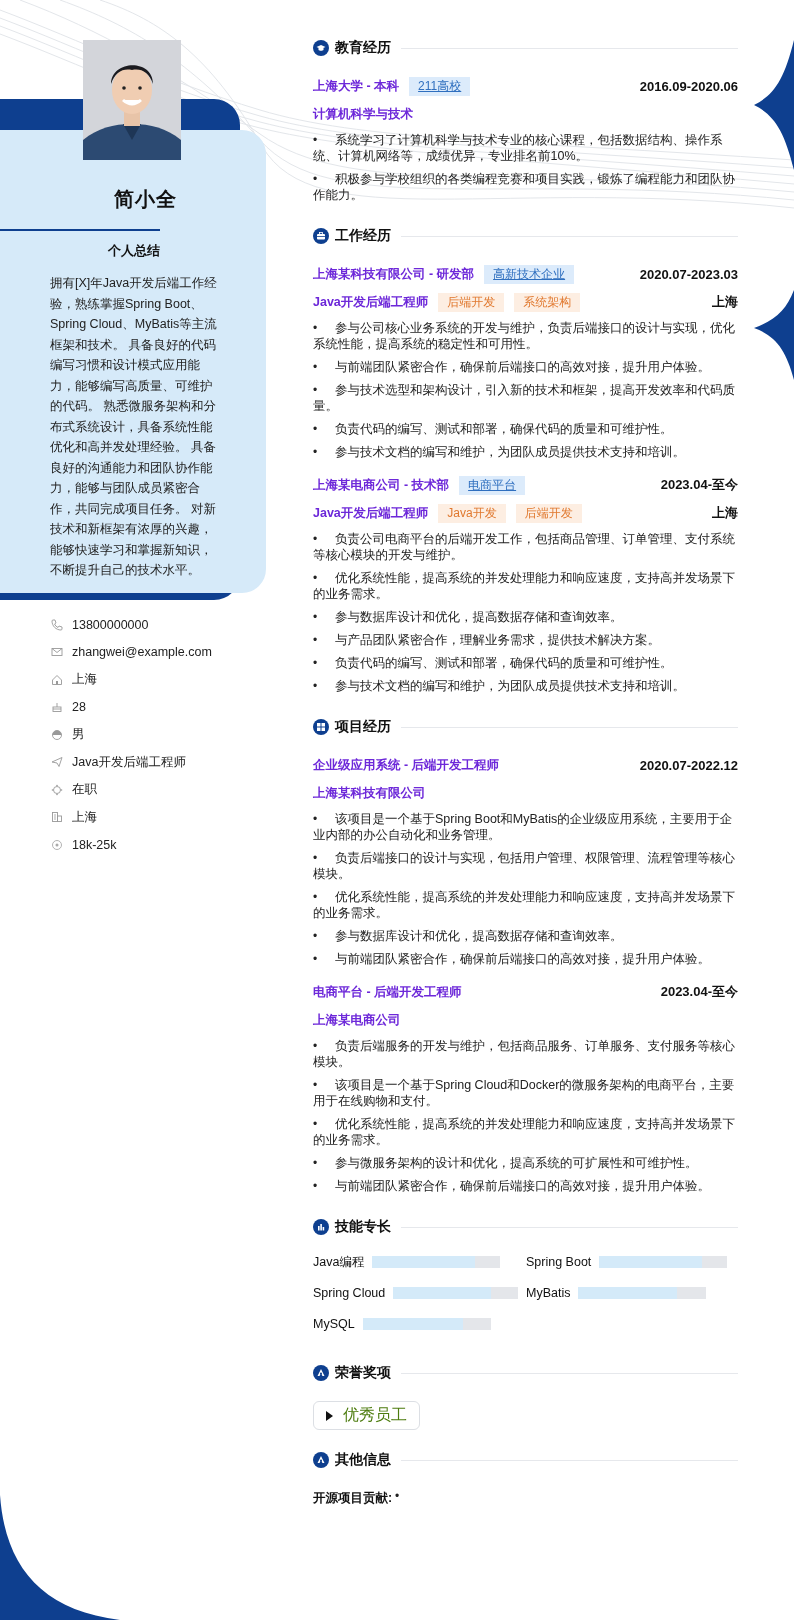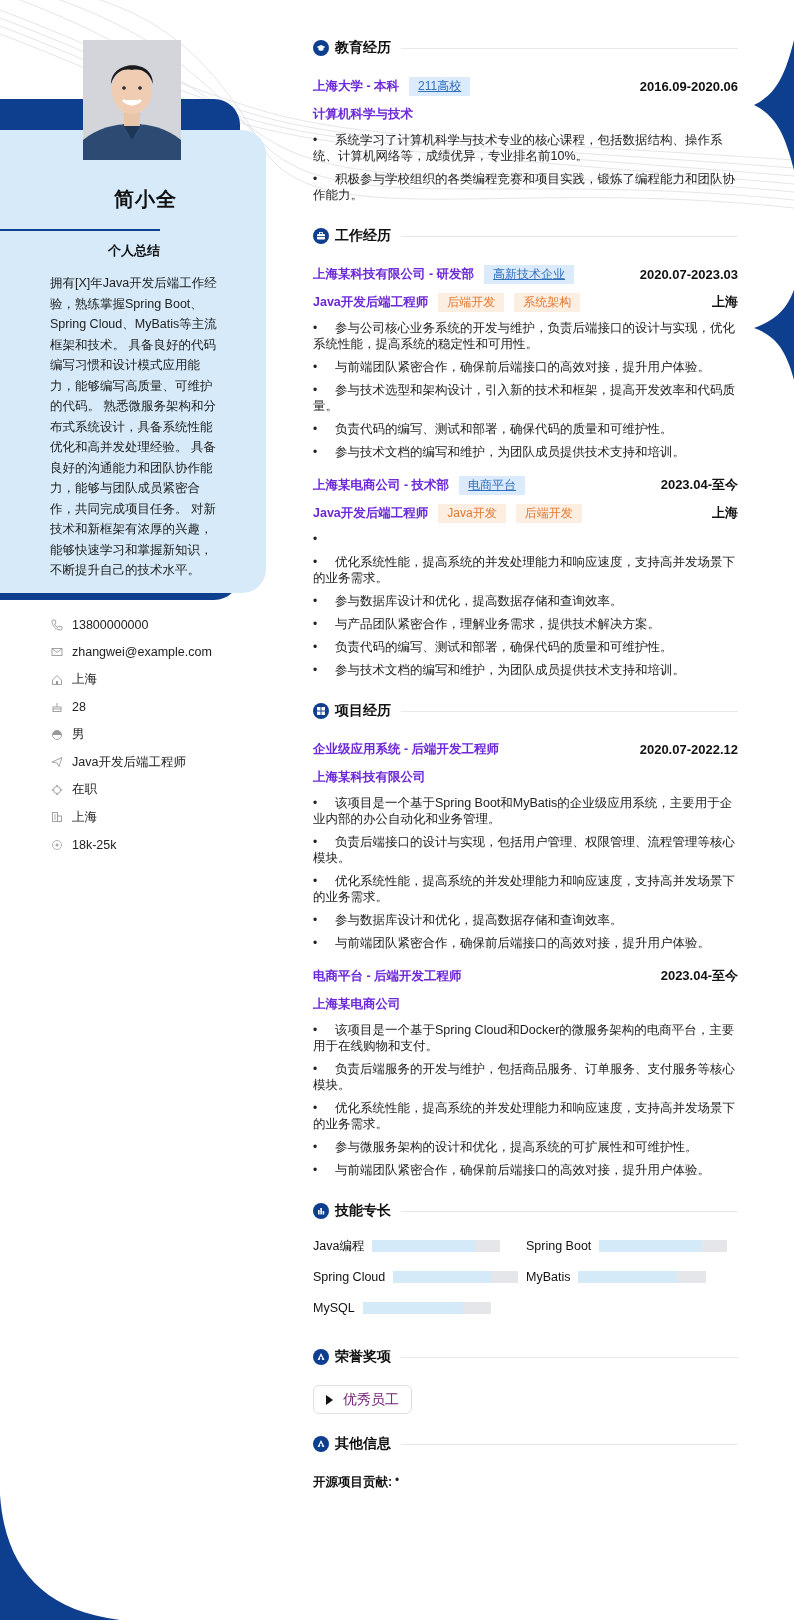--- a/index.html
+++ b/index.html
@@ -49,21 +49,21 @@
   ul.bullets li .dot::before { content: "\2022"; font-size: 12px; color: #222; }
 
   .gap-sec { height: 16px; }
   .gap-entry { height: 8px; }
 
   .skills { display: grid; grid-template-columns: 213px 212px; row-gap: 17px; margin-bottom: 32px; }
   .skill { display: flex; align-items: center; height: 14px; font-size: 12.5px; color: #111; }
   .skill-bar { height: 12px; background: #e4e6ea; margin-left: 8px; position: relative; }
   .skill-fill { position: absolute; left: 0; top: 0; bottom: 0; background: #d4eaf9; }
 
-  .award-btn { display: inline-flex; align-items: center; height: 29px; padding: 0 12px; border: 1px solid #dcdfe4; border-radius: 6px; font-size: 14px; color: #701a75; margin-bottom: 20px; background: #fff; }
+  .award-btn { display: inline-flex; align-items: center; height: 29px; padding: 0 12px; border: 1px solid #dcdfe4; border-radius: 6px; font-size: 16px; color: #4d7c0f; margin-bottom: 20px; background: #fff; }
   .award-btn .tri { width: 0; height: 0; border-left: 7px solid #111; border-top: 5px solid transparent; border-bottom: 5px solid transparent; margin-right: 10px; }
 
   .other-row { display: flex; }
   .other-label { font-size: 12.5px; font-weight: bold; color: #111; width: 82px; flex: none; line-height: 20px; }
   .other-row ul.bullets { flex: 1; }
 </style>
 </head>
 <body>
 
 <svg class="deco-lines" viewBox="0 0 794 300" preserveAspectRatio="none">
@@ -275,21 +275,21 @@
     </div>
     <div class="entry-row">
       <div class="entry-left">
         <span class="entry-title">Java开发后端工程师</span>
         <span class="tag-orange">Java开发</span>
         <span class="tag-orange">后端开发</span>
       </div>
       <span class="entry-right">上海</span>
     </div>
     <ul class="bullets">
-      <li><span class="dot"></span></li>
+      <li><span class="dot"></span><span>负责公司电商平台的后端开发工作，包括商品管理、订单管理、支付系统等核心模块的开发与维护。</span></li>
       <li><span class="dot"></span><span>优化系统性能，提高系统的并发处理能力和响应速度，支持高并发场景下的业务需求。</span></li>
       <li><span class="dot"></span><span>参与数据库设计和优化，提高数据存储和查询效率。</span></li>
       <li><span class="dot"></span><span>与产品团队紧密合作，理解业务需求，提供技术解决方案。</span></li>
       <li><span class="dot"></span><span>负责代码的编写、测试和部署，确保代码的质量和可维护性。</span></li>
       <li><span class="dot"></span><span>参与技术文档的编写和维护，为团队成员提供技术支持和培训。</span></li>
     </ul>
   </div>
   <div class="gap-sec"></div>
 
   <div class="section">
@@ -323,22 +323,22 @@
     <div class="gap-entry"></div>
 
     <div class="entry-row">
       <span class="entry-title">电商平台 - 后端开发工程师</span>
       <span class="entry-right">2023.04-至今</span>
     </div>
     <div class="entry-row">
       <span class="entry-title">上海某电商公司</span>
     </div>
     <ul class="bullets">
+      <li><span class="dot"></span><span>负责后端服务的开发与维护，包括商品服务、订单服务、支付服务等核心模块。</span></li>
       <li><span class="dot"></span><span>该项目是一个基于Spring Cloud和Docker的微服务架构的电商平台，主要用于在线购物和支付。</span></li>
-      <li><span class="dot"></span><span>负责后端服务的开发与维护，包括商品服务、订单服务、支付服务等核心模块。</span></li>
       <li><span class="dot"></span><span>优化系统性能，提高系统的并发处理能力和响应速度，支持高并发场景下的业务需求。</span></li>
       <li><span class="dot"></span><span>参与微服务架构的设计和优化，提高系统的可扩展性和可维护性。</span></li>
       <li><span class="dot"></span><span>与前端团队紧密合作，确保前后端接口的高效对接，提升用户体验。</span></li>
     </ul>
   </div>
   <div class="gap-sec"></div>
 
   <div class="section">
     <div class="sec-head">
       <span class="sec-icon">

